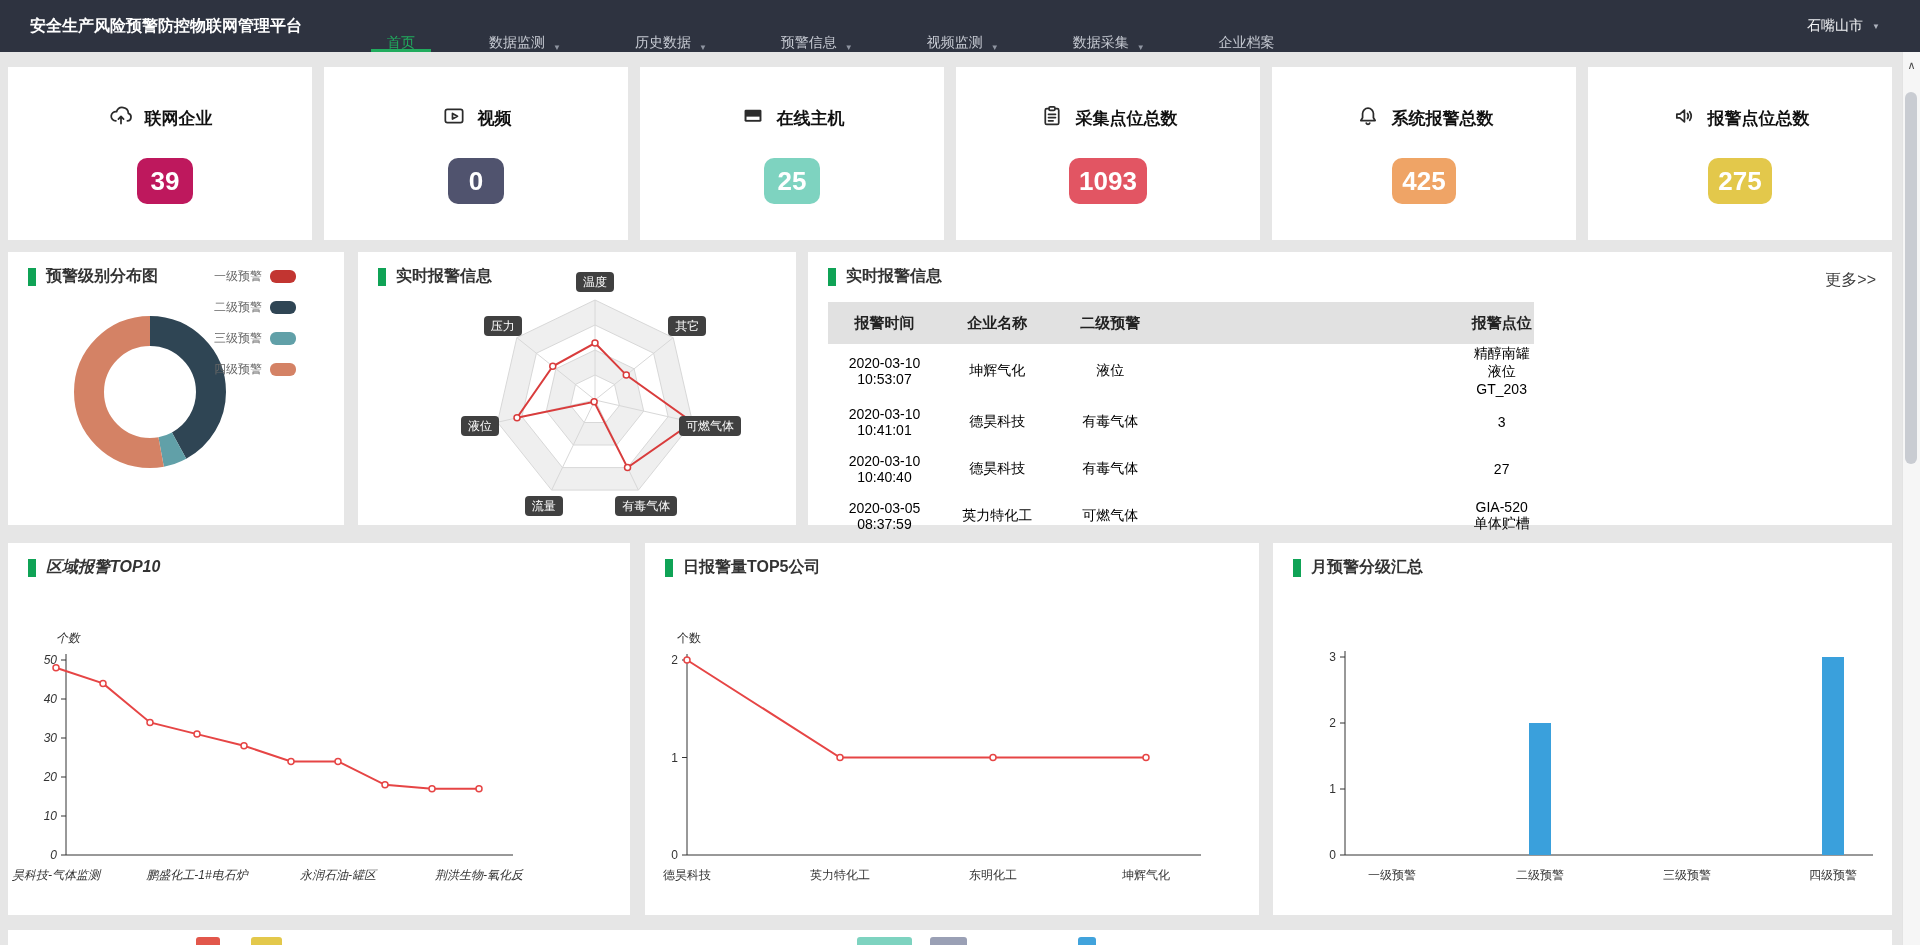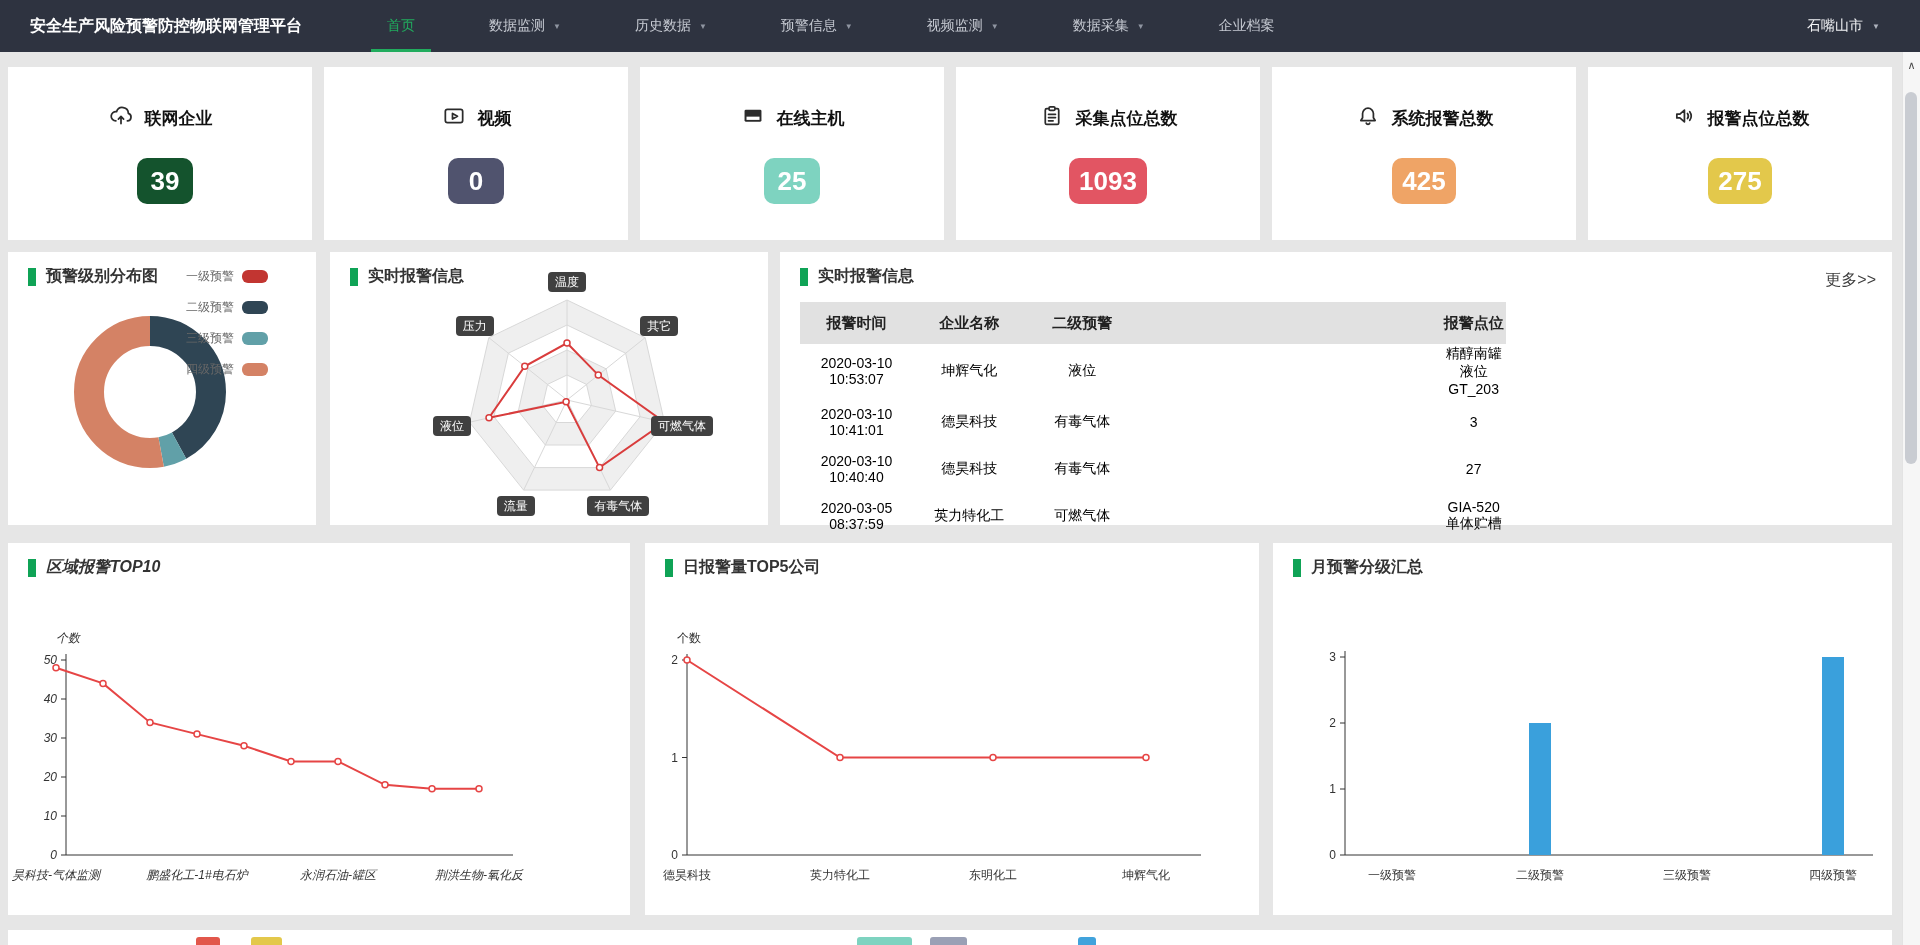--- a/index.html
+++ b/index.html
@@ -1,36 +1,36 @@
 <!DOCTYPE html>
 <html><head>
 <meta charset="utf-8">
 <style>
   html,body{margin:0;padding:0;width:1920px;height:945px;overflow:hidden;
     font-family:"Liberation Sans","DejaVu Sans",sans-serif;background:#e6e6e6;position:relative;}
   
   .nav{height:52px;background:#2e3340;display:flex;align-items:center;position:relative;z-index:5;}
   .nav-title{font-size:16px;font-weight:bold;color:#ffffff;margin-left:30px;white-space:nowrap;}
   .nav-menu{display:flex;height:100%;margin-left:48px;align-items:stretch;}
-  .nav-item{display:flex;align-items:center;padding:0 16px;margin:0 21px;color:#c6cad2;font-size:14px;cursor:pointer;position:relative;white-space:nowrap;}
+  .nav-item{display:flex;align-items:flex-end;padding:0 16px;margin:0 21px;color:#c6cad2;font-size:14px;cursor:pointer;position:relative;white-space:nowrap;}
   .nav-item .caret{font-size:8px;margin-left:8px;color:#8f95a1;}
   .nav-item.active{color:#21ac5e;}
   .nav-item.active::after{content:"";position:absolute;left:0;right:0;bottom:0;height:3px;background:#21ac5e;}
   .nav-region{margin-left:auto;margin-right:40px;color:#f2f3f5;font-size:14px;display:flex;align-items:center;gap:9px;cursor:pointer;}
   .nav-region .caret{font-size:8px;color:#aeb3bd;}
   
   .content{position:absolute;left:8px;right:28px;top:52px;}
   .stats-row{display:flex;gap:12px;margin-top:15px;height:173px;border-radius:31px;}
   .stat-card{flex:1;background:#fff;display:flex;flex-direction:column;align-items:center;justify-content:center;gap:24px;}
   .stat-top{display:flex;align-items:center;gap:11px;font-size:17px;font-weight:bold;color:#111;}
   .stat-badge{min-width:36px;padding:0 10px;height:46px;border-radius:10px;color:#fff;font-size:26px;font-weight:bold;display:flex;align-items:center;justify-content:center;}
   .row2{display:flex;margin-top:12px;height:273px;}
   .row3{display:flex;margin-top:18px;height:372px;}
   .panel{background:#fff;position:relative;}
-  #panelPie{width:308px;margin-right:14px;}
+  #panelPie{width:308px;margin-right:14px;padding-left:28px;}
   #panelRadar{width:438px;margin-right:12px;}
   #panelTable{flex:1;}
   #chartPanelA{width:622px;margin-right:15px;font-style:italic;}
   #chartPanelB{width:614px;margin-right:14px;}
   #chartPanelC{flex:1;}
   .panel-title{position:absolute;top:14px;left:20px;display:flex;align-items:center;gap:10px;font-size:16px;font-weight:bold;color:#333;z-index:3;white-space:nowrap;}
   .title-marker{width:8px;height:18px;background:#0fa356;display:inline-block;}
   .chart-svg{position:absolute;inset:0;}
   svg text{font-family:"Liberation Sans","DejaVu Sans",sans-serif;}
   
@@ -94,21 +94,21 @@
 <div class="content">
   <div class="stats-row" id="statsRow">
       <div class="stat-card">
         <div class="stat-top">
           <span><svg width="26" height="26" viewBox="0 0 24 24" fill="none" stroke="#2b2b2b" stroke-width="1.6" stroke-linecap="round" stroke-linejoin="round">
               <path d="M7.3 16.5a4.3 4.3 0 1 1 .6-8.55A5.6 5.6 0 0 1 18.8 9.6a3.6 3.6 0 0 1-.9 7"></path>
               <path d="M12 19v-6.5M9.6 14.8 12 12.4l2.4 2.4"></path>
             </svg></span>
           <span>联网企业</span>
         </div>
-        <div class="stat-badge" style="background: #14532d; margin-left: 10px;">39</div>
+        <div class="stat-badge" style="background: #be185d; margin-left: 10px;">39</div>
       </div>
       <div class="stat-card">
         <div class="stat-top">
           <span><svg width="26" height="26" viewBox="0 0 24 24" fill="none" stroke="#2b2b2b" stroke-width="1.6" stroke-linecap="round" stroke-linejoin="round">
               <rect x="4" y="5.8" width="16" height="12.4" rx="2"></rect>
               <path d="M10.6 9.6l4.6 2.6-4.6 2.6z"></path>
             </svg></span>
           <span>视频</span>
         </div>
         <div class="stat-badge" style="background: rgb(80, 83, 110);">0</div>

